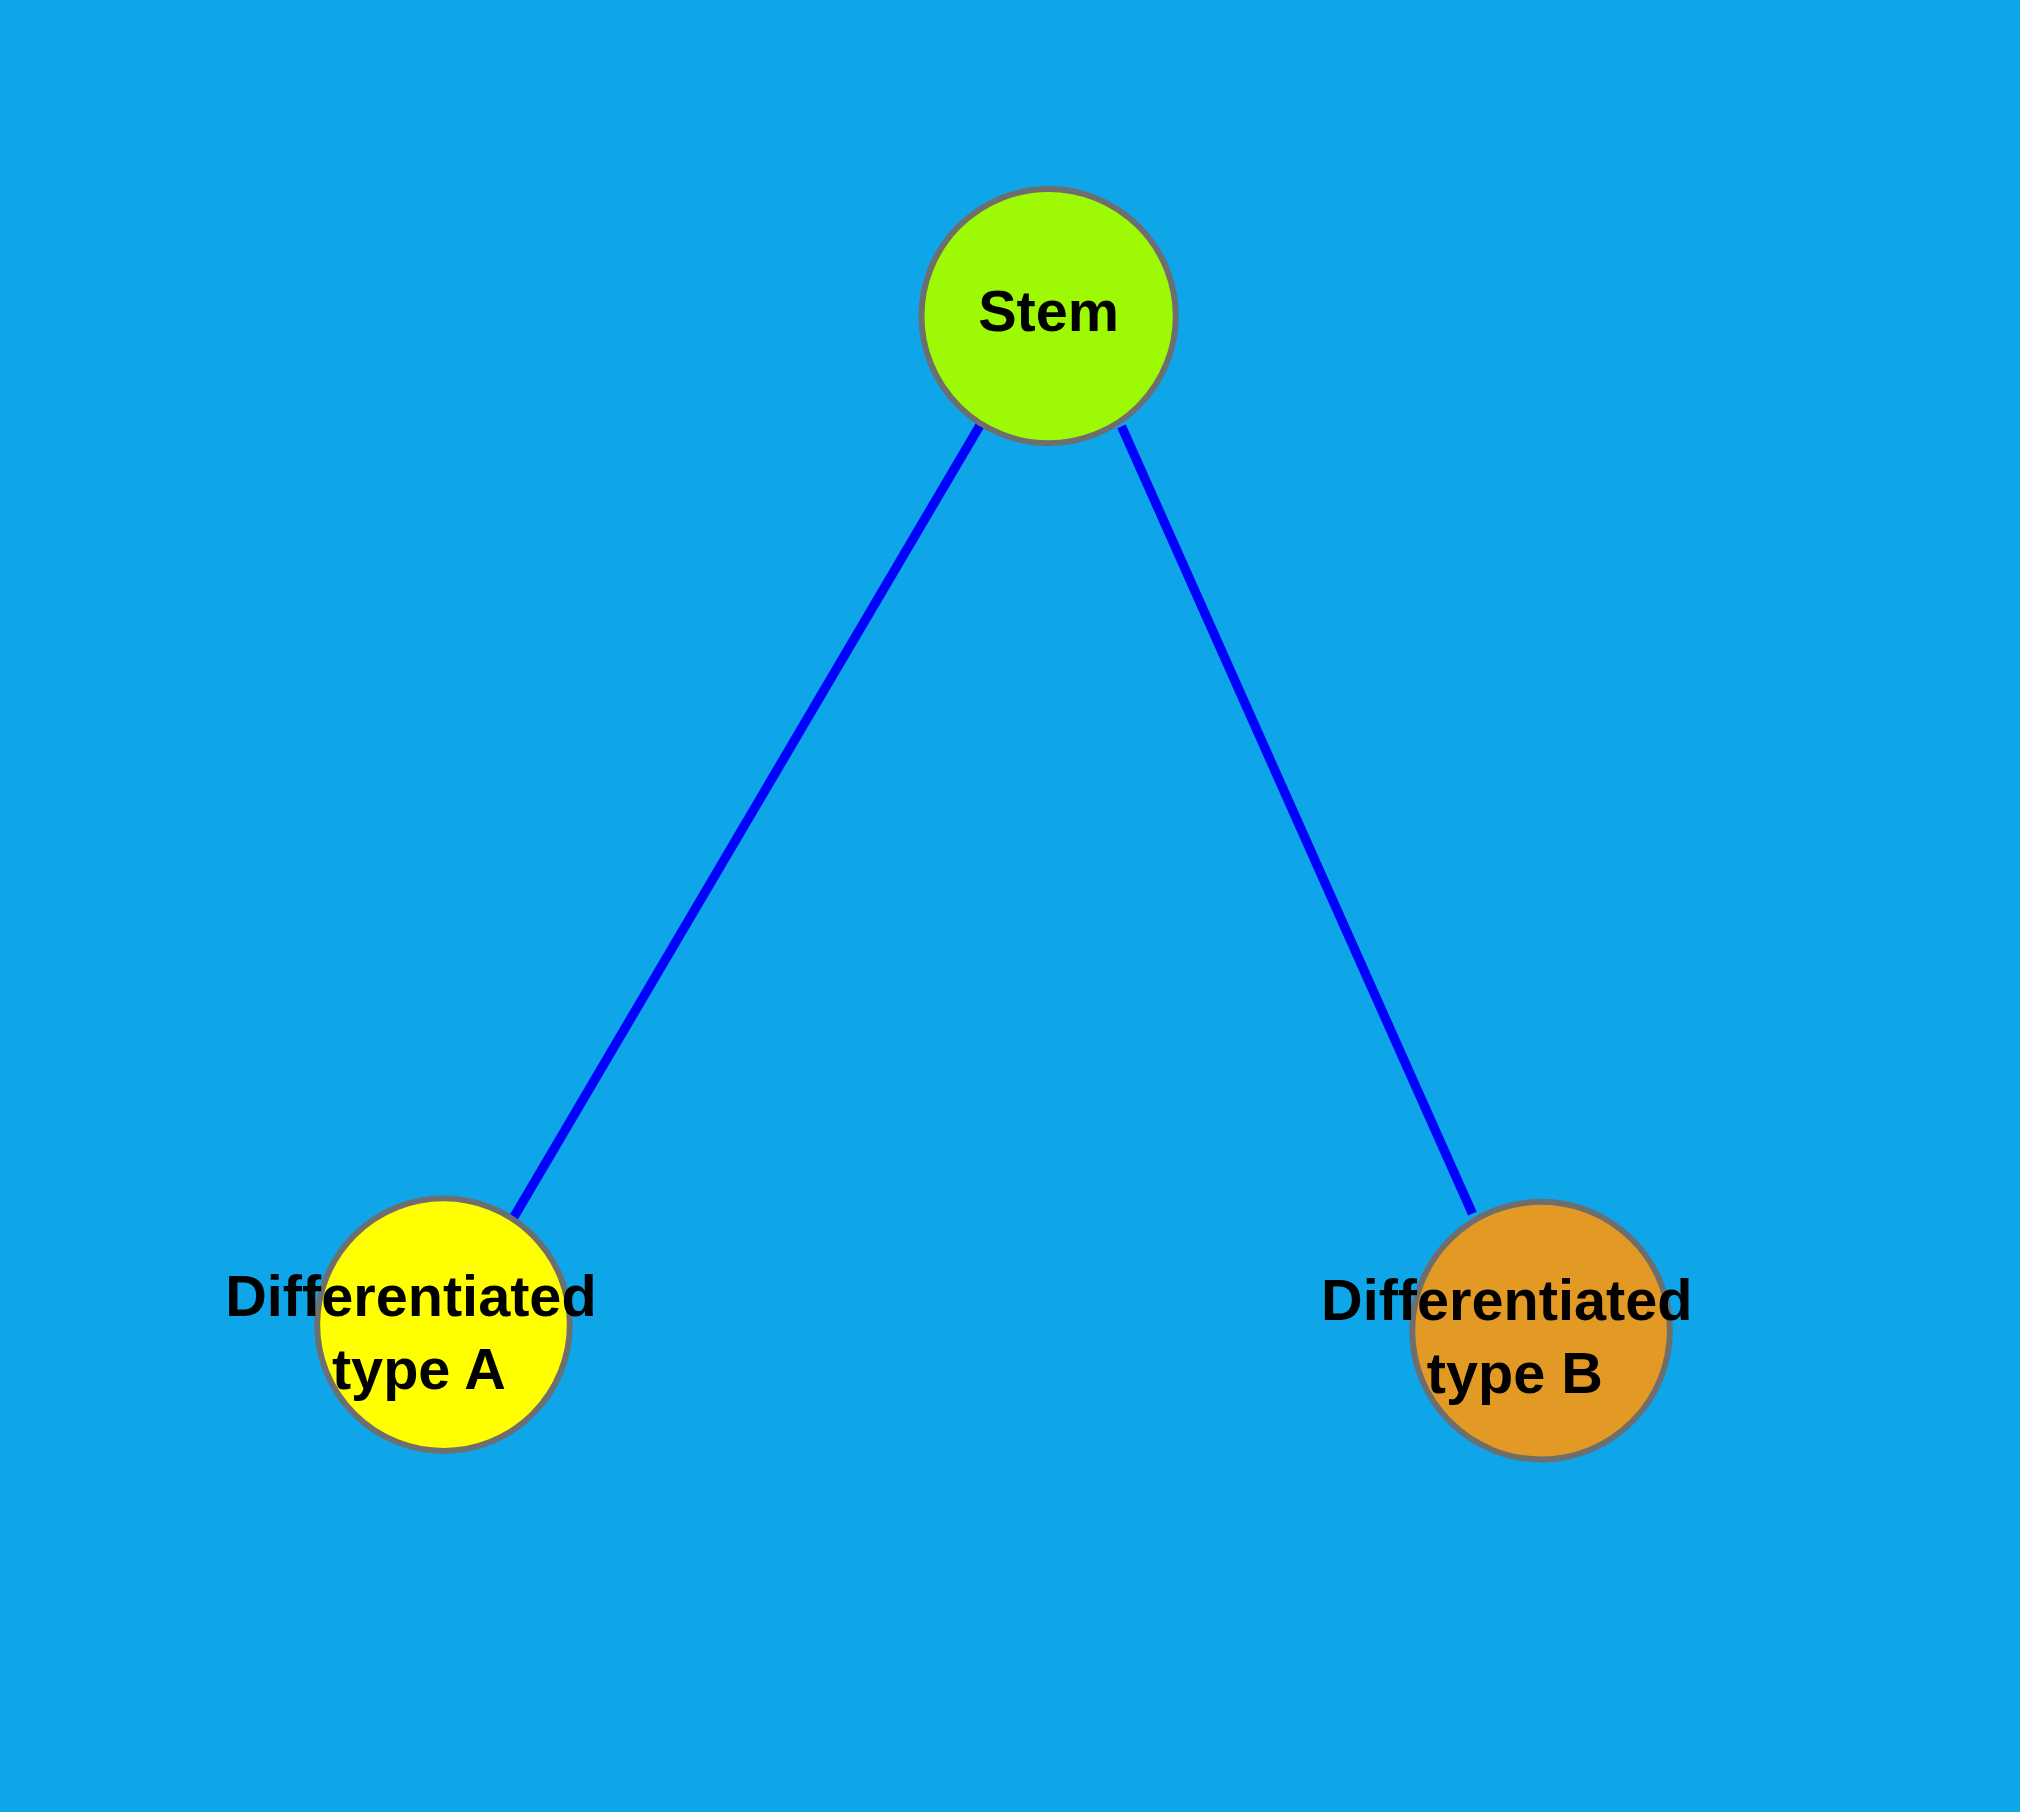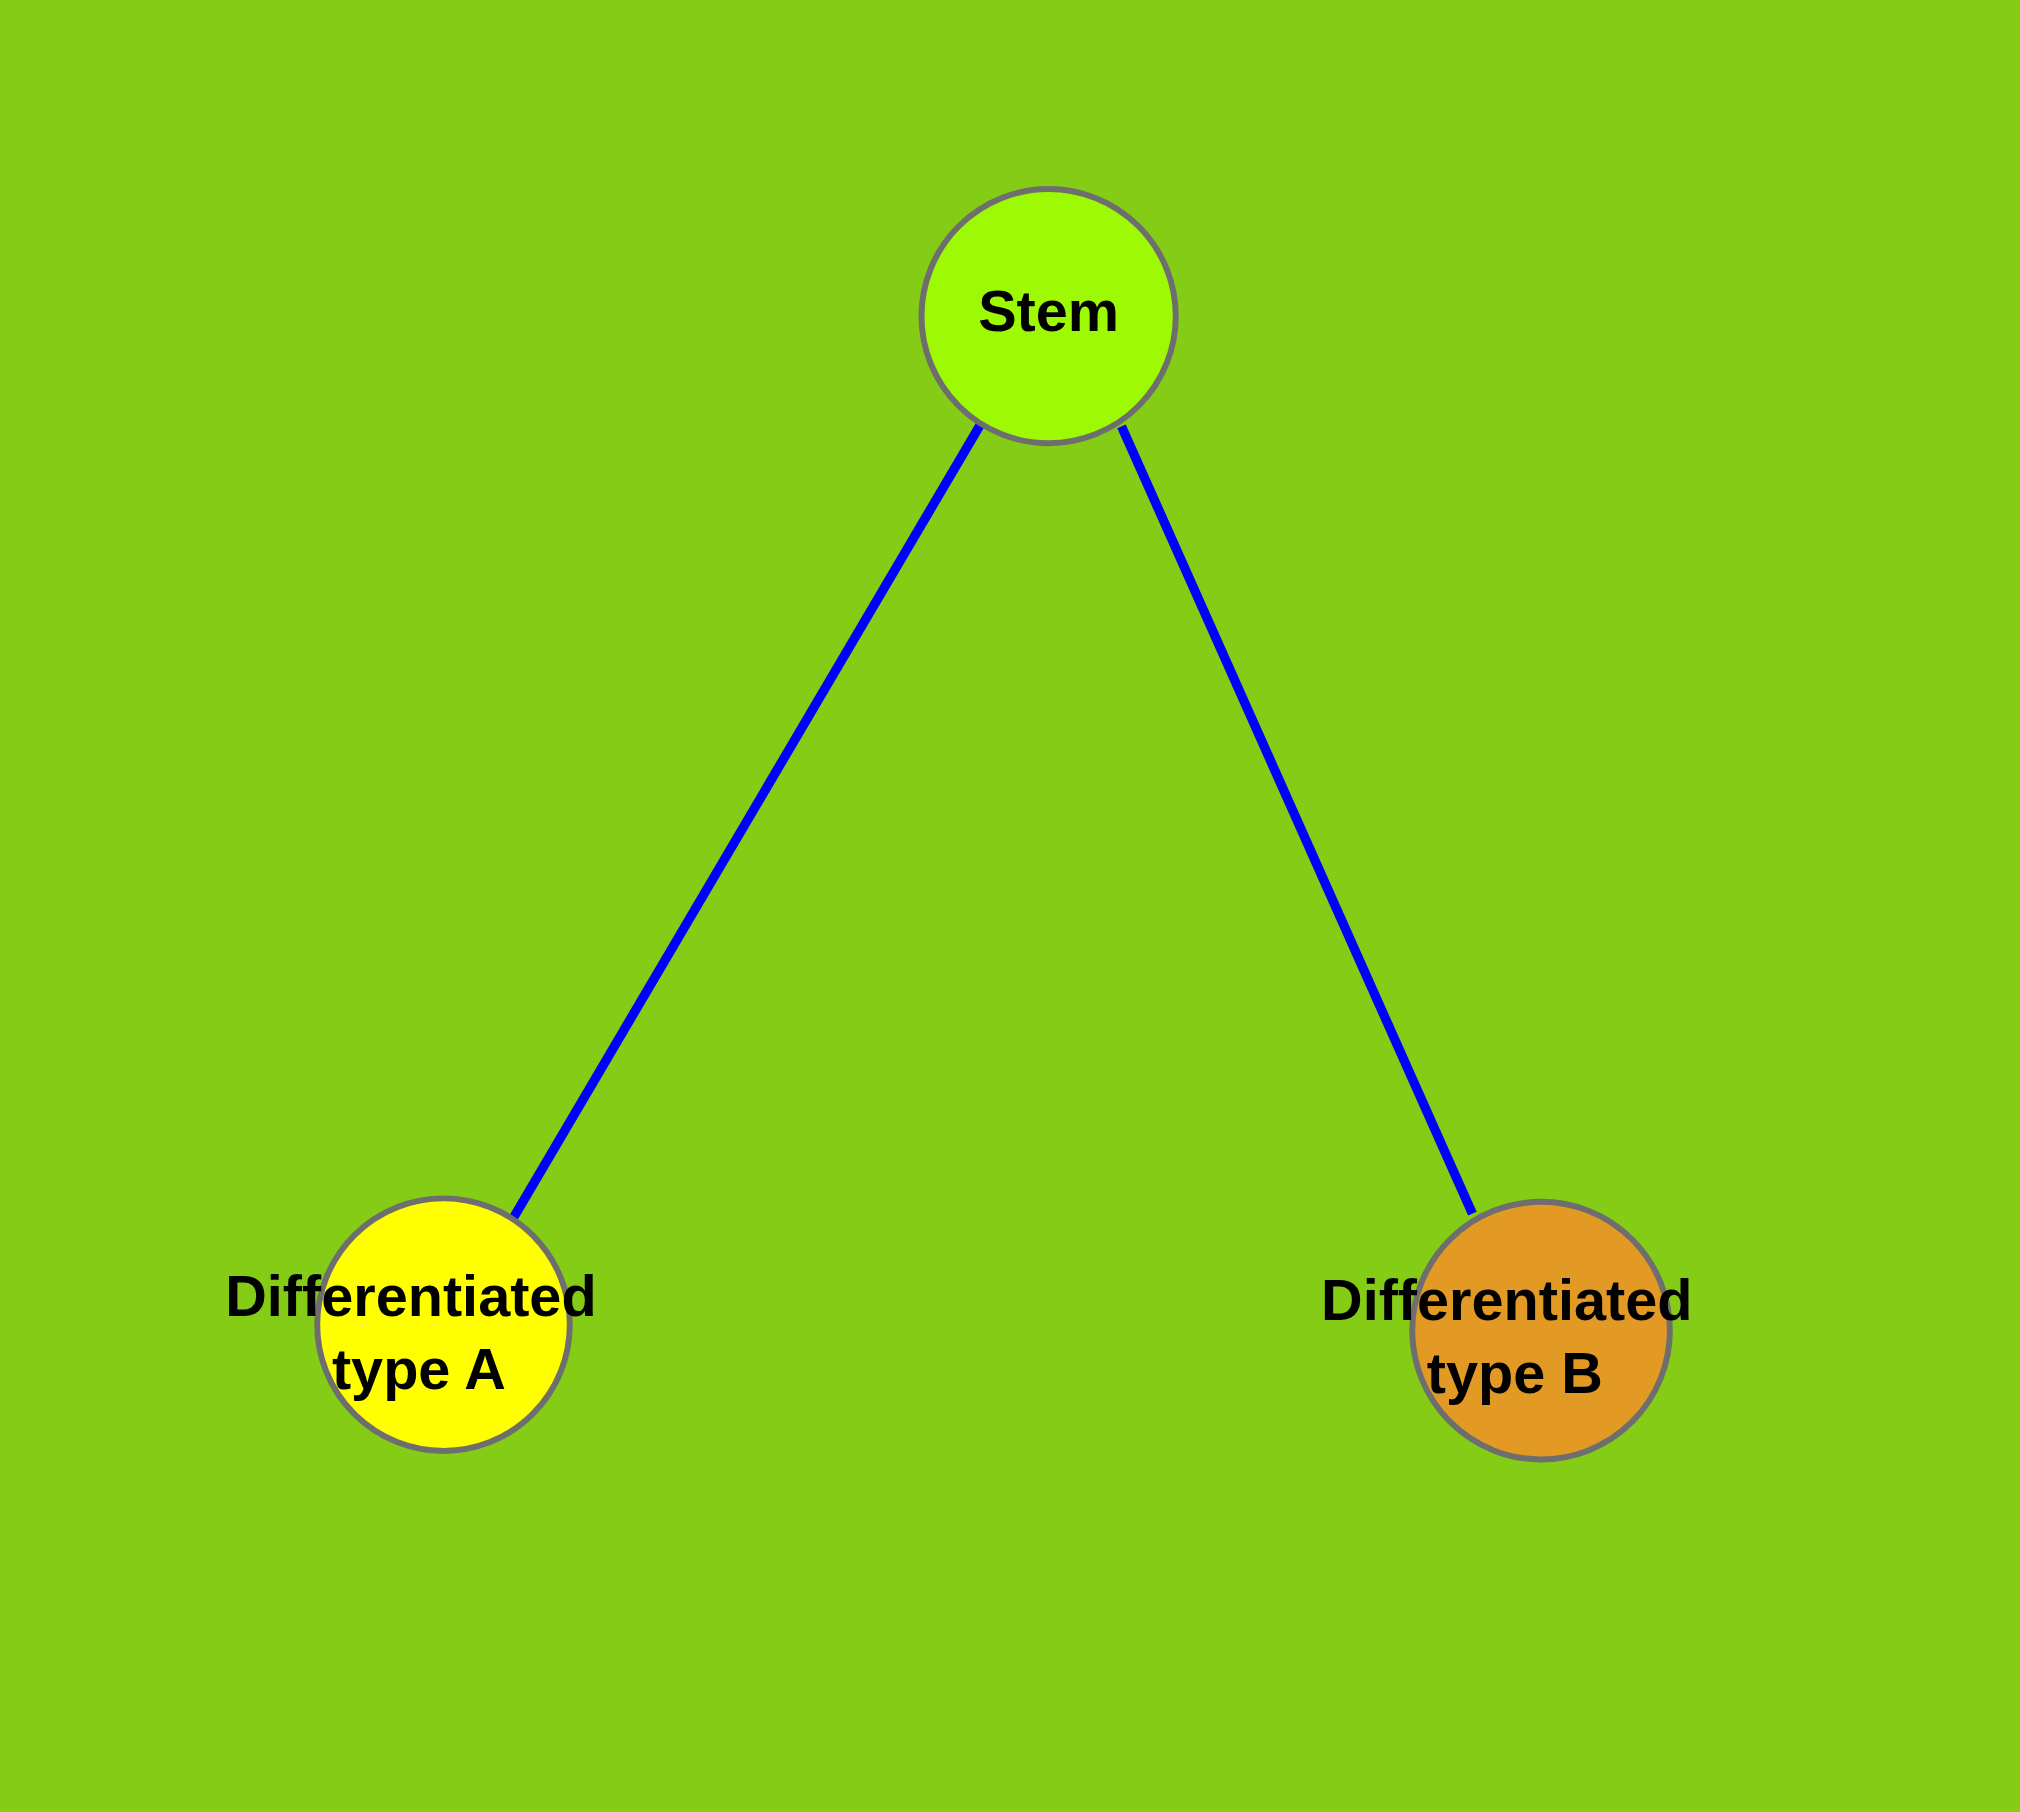--- a/index.html
+++ b/index.html
@@ -30,21 +30,21 @@
     font-family: "Liberation Sans", sans-serif;
     font-weight: bold;
     fill: #000000;
     text-anchor: middle;
     dominant-baseline: middle;
   }
 </style>
 </head>
 <body>
 
-<div id="canvas" style="background: #84cc16;">
+<div id="canvas" style="background: #0ea5e9;">
   <svg id="graph-svg" viewBox="0 0 2384 2138" xmlns="http://www.w3.org/2000/svg">
 
     <g>
       <line id="edge0" stroke="#0000ff" stroke-width="11" stroke-linecap="butt" x1="1157" y1="500" x2="606" y2="1436"></line>
       <line id="edge1" stroke="#0000ff" stroke-width="11" stroke-linecap="butt" x1="1323" y1="503" x2="1737" y2="1432"></line>
     </g>
 
     <g>
       <circle id="node-circle-1" fill="#ffff00" stroke="#6e6e6e" stroke-width="7" cx="523" cy="1563" r="149"></circle>
       <circle id="node-circle-2" fill="#e39a25" stroke="#6e6e6e" stroke-width="7" cx="1818" cy="1570" r="152"></circle>

